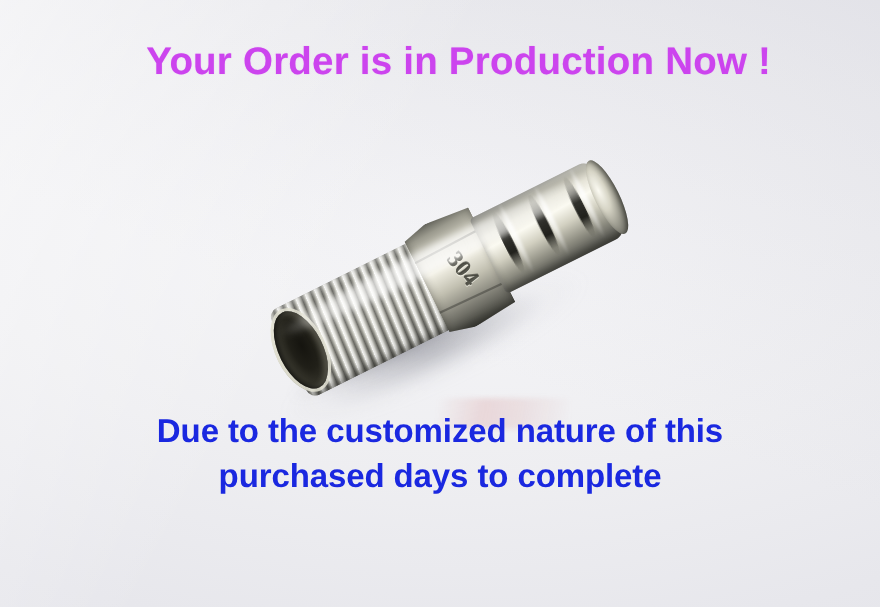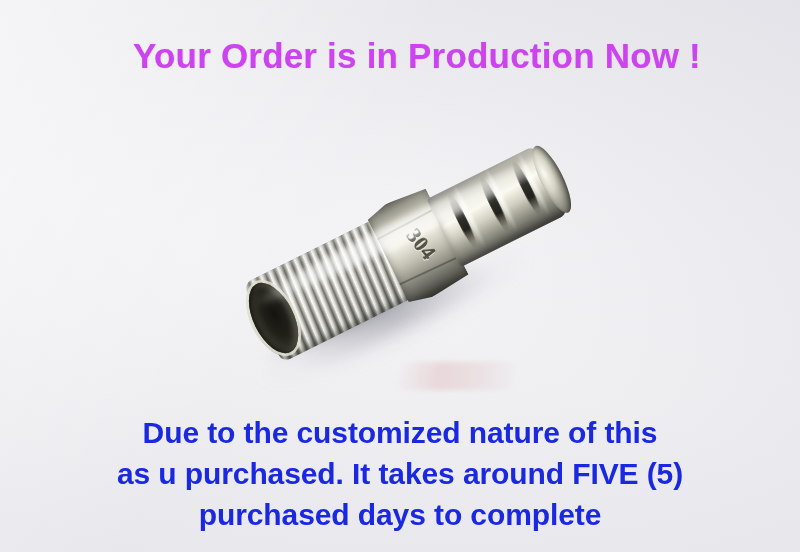--- a/index.html
+++ b/index.html
@@ -318,21 +318,20 @@
     position: absolute;
     left: 0;
     top: 372px;
     width: 800px;
     text-align: center;
     color: #1a28e0;
     font-size: 30px;
     font-weight: bold;
     line-height: 41px;
     letter-spacing: -0.1px;
-    margin-top: 40px;
   }
   #body-copy .line {
     display: block;
     white-space: nowrap;
   }
 </style>
 </head>
 <body>
 
 <div id="stage">
@@ -367,17 +366,16 @@
       <div class="barb-cap"></div>
 
       <div class="sheen"></div>
     </div>
   </div>
 
   <div id="watermark"></div>
 
   <div id="body-copy">
     <span class="line">Due to the customized nature of this</span>
-    <span class="line">as u purchased. It takes around FIVE (5)</span>
     <span class="line">purchased days to complete</span>
   </div>
 
 </div>
 
 </body></html>

